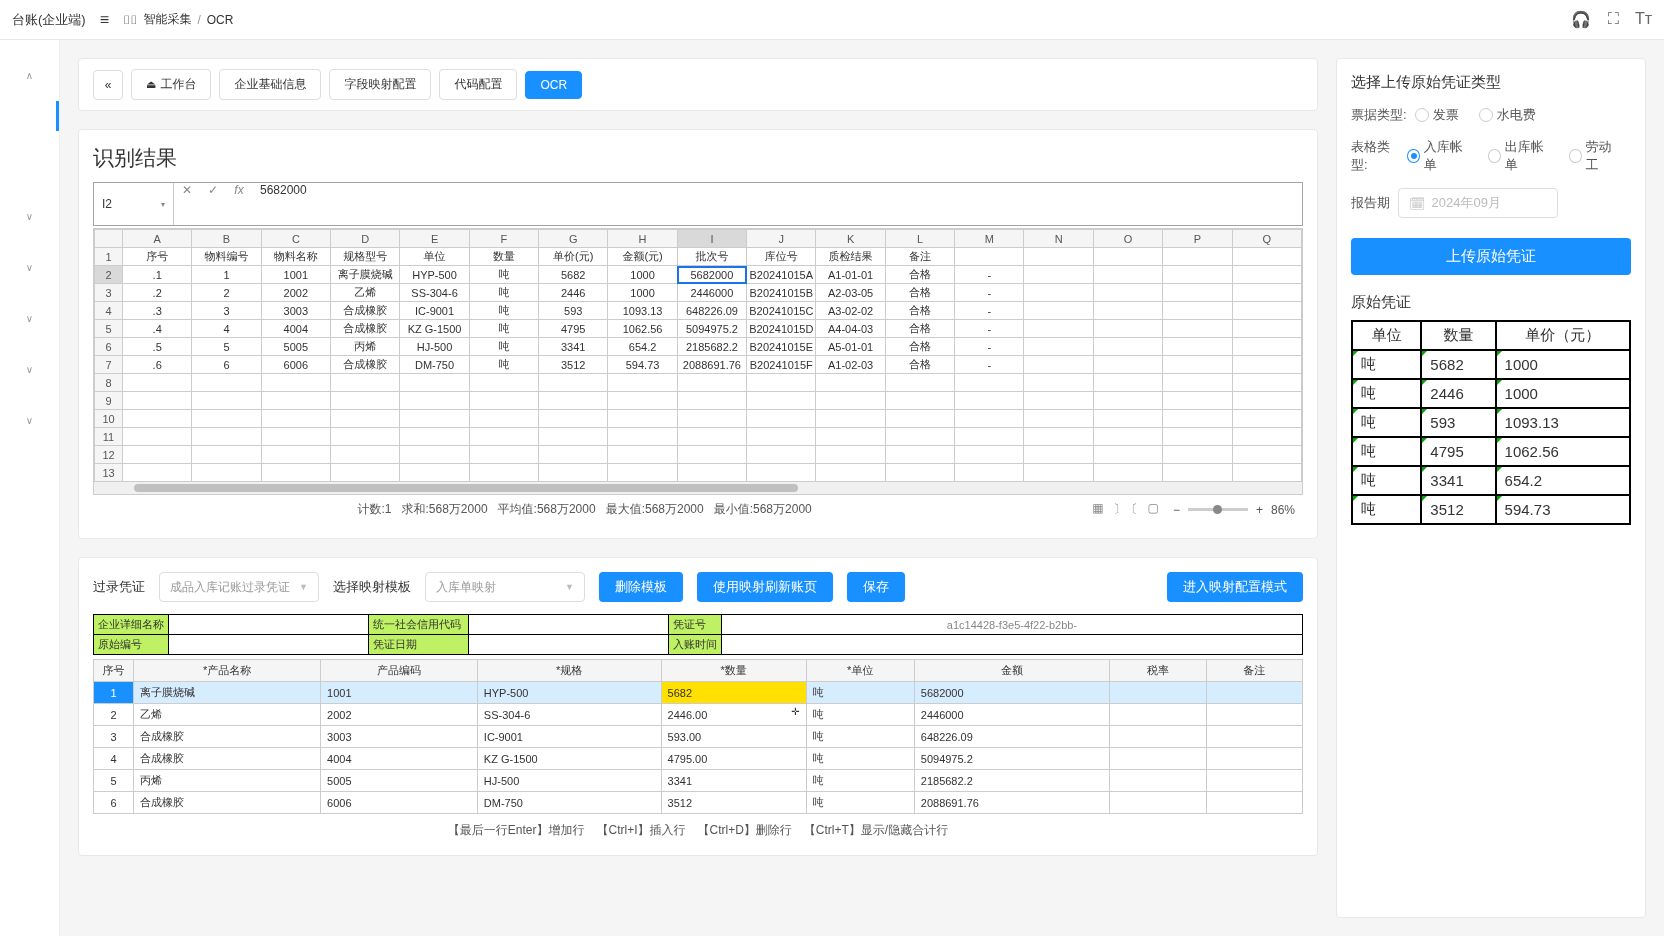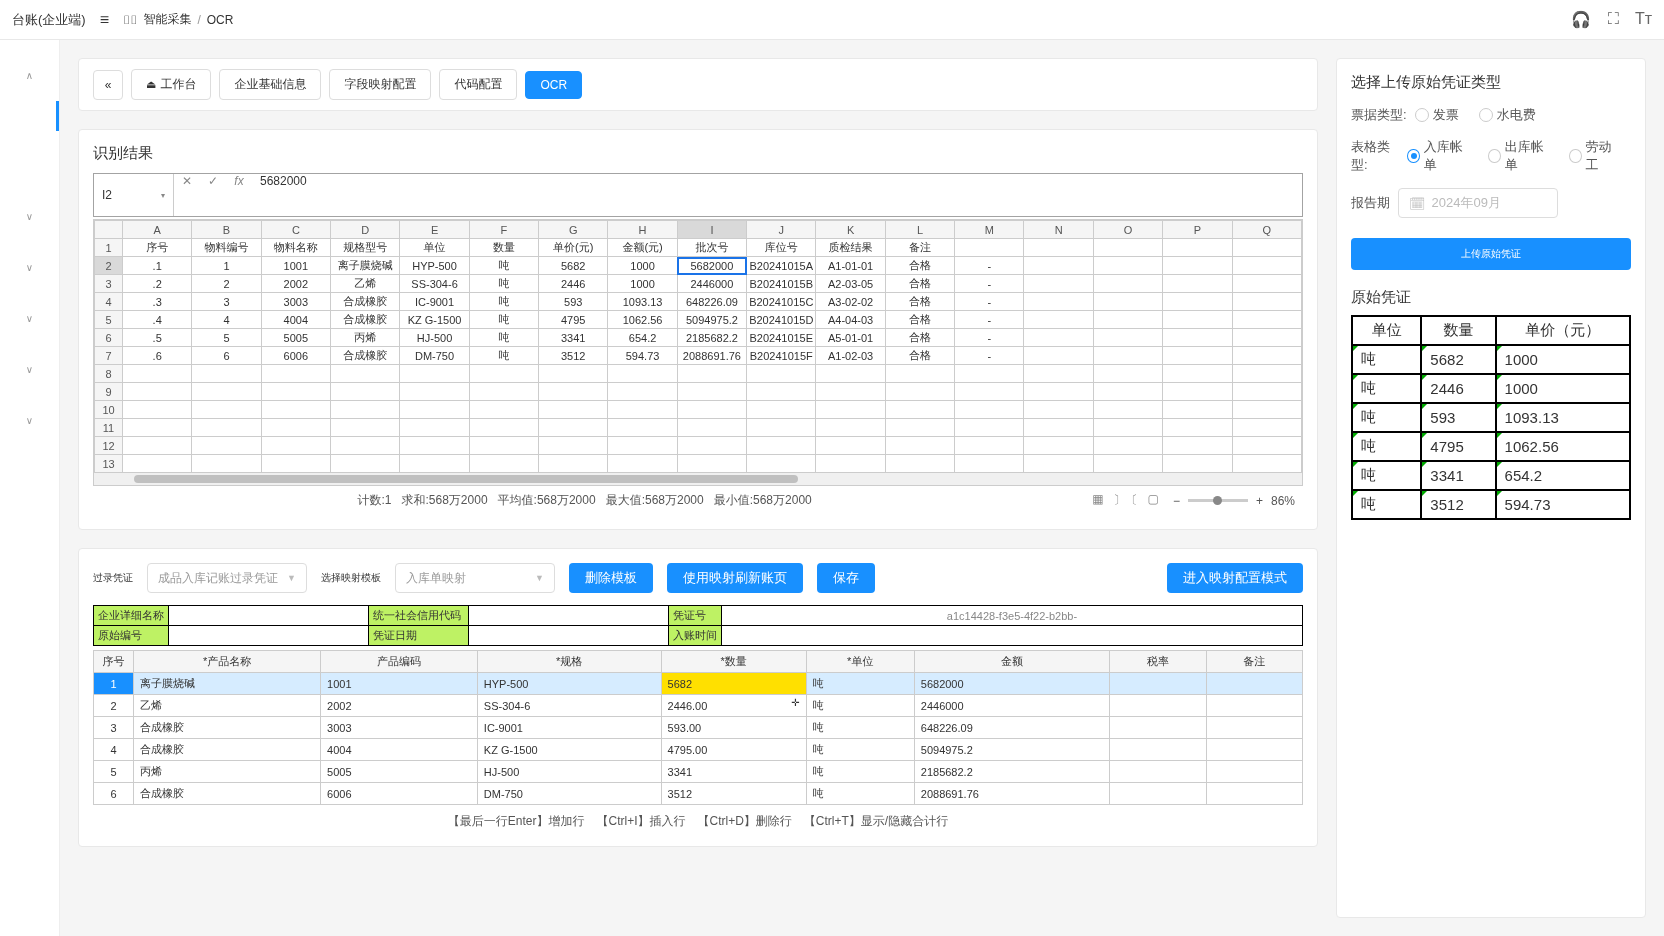--- a/index.html
+++ b/index.html
@@ -21,21 +21,21 @@
 .content { flex: 1; display: flex; gap: 18px; padding: 18px; background: #f5f5f5; overflow: auto; }
 .left-area { flex: 1; display: flex; flex-direction: column; gap: 18px; }
 .card { background: #fff; border: 1px solid #e8e8e8; border-radius: 4px; padding: 14px; }
 
 .tabs-row { display: flex; align-items: center; gap: 8px; margin-bottom: 0; }
 .collapse-btn { width: 30px; height: 30px; border: 1px solid #ddd; border-radius: 4px; display: flex; align-items: center; justify-content: center; font-size: 12px; cursor: pointer; }
 .tab { padding: 6px 14px; border: 1px solid #ddd; border-radius: 4px; cursor: pointer; background: #fff; }
 .tab .home-icon { margin-right: 4px; font-size: 11px; }
 .tab.active { background: #1890ff; color: #fff; border-color: #1890ff; }
 
-.section-title { font-size: 15px; font-weight: 500; margin-bottom: 10px; }
+.section-title { font-size: 21px; font-weight: 500; margin-bottom: 10px; }
 
 .formula-row { display: flex; border: 1px solid #a3a3a3; height: 44px; margin-bottom: 2px; }
 .formula-row .cell-ref { width: 80px; padding: 0 8px; border-right: 1px solid #ccc; height: 100%; display: flex; align-items: center; justify-content: space-between; }
 .formula-row .dd { font-size: 8px; color: #888; }
 .formula-row .icon-btn { width: 26px; text-align: center; color: #888; cursor: pointer; }
 .formula-row .fx { font-style: italic; font-family: Liberation Sans, sans-serif; }
 .formula-row .val { padding: 0 8px; }
 
 .sheet-wrap { border: 1px solid #ccc; position: relative; }
 .sheet { border-collapse: collapse; width: 100%; table-layout: fixed; }
@@ -49,21 +49,21 @@
 .hscroll .thumb { position: absolute; left: 40px; width: 55%; height: 8px; top: 2px; background: #c0c0c0; border-radius: 4px; }
 
 .status-line { display: flex; align-items: center; padding: 6px 8px; gap: 14px; font-size: 12px; color: #555; }
 .status-line .stats { margin-left: auto; margin-right: auto; display:flex; gap:10px; }
 .status-line .view-icons { display: flex; gap: 10px; color: #888; margin-left: 10px; }
 .status-line .zoom { display: flex; align-items: center; gap: 8px; }
 .status-line .slider { width: 60px; height: 3px; background: #ccc; position: relative; }
 .status-line .slider::after { content: ''; position: absolute; left: 25px; top: -3px; width: 9px; height: 9px; background: #888; border-radius: 50%; }
 
 .toolbar-row { display: flex; align-items: center; gap: 14px; flex-wrap: wrap; margin-bottom: 12px; }
-.lbl { font-size: 10px; }
+.lbl { font-size: 13px; }
 .select { display: inline-flex; align-items: center; justify-content: space-between; border: 1px solid #ddd; border-radius: 4px; padding: 4px 10px; min-width: 160px; height: 30px; cursor: pointer; color: #999; }
 .select .caret { font-size: 9px; color: #bbb; }
 .btn { padding: 6px 16px; border-radius: 4px; border: none; cursor: pointer; font-size: 13px; }
 .btn-primary { background: #1890ff; color: #fff; }
 .btn-primary-ghost { background: #1890ff; color: #fff; margin-left: auto; }
 
 .meta-table { border-collapse: collapse; width: 100%; margin-bottom: 4px; }
 .meta-table td { border: 1px solid #000; height: 20px; font-size: 11px; padding: 2px 4px; }
 .meta-table .lbl-cell { background: #bef264; white-space: nowrap; }
 
@@ -80,21 +80,21 @@
 .hint-line { text-align: center; padding: 8px 0 2px; color: #555; font-size: 12px; }
 
 .right-panel { width: 310px; flex-shrink: 0; }
 .right-panel .section-title { font-size: 15px; }
 .form-row { display: flex; align-items: center; gap: 8px; margin: 14px 0; font-size: 13px; color: #555; }
 .radio { display: inline-flex; align-items: center; gap: 4px; margin-right: 12px; cursor: pointer; }
 .radio .dot { width: 14px; height: 14px; border: 1px solid #ccc; border-radius: 50%; display: inline-block; position: relative; }
 .radio.checked .dot { border-color: #1890ff; }
 .radio.checked .dot::after { content: ''; position: absolute; width: 6px; height: 6px; background: #1890ff; border-radius: 50%; top: 3px; left: 3px; }
 .date-input { border: 1px solid #ddd; border-radius: 4px; padding: 5px 10px; color: #bbb; display: flex; align-items: center; gap: 6px; min-width: 160px; }
-.big-btn { width: 100%; background: #1890ff; color: #fff; border: none; border-radius: 4px; padding: 9px 0; font-size: 10px; cursor: pointer; margin-top: 6px; }
+.big-btn { width: 100%; background: #1890ff; color: #fff; border: none; border-radius: 4px; padding: 9px 0; font-size: 15px; cursor: pointer; margin-top: 6px; }
 
 .preview-title { font-size: 15px; font-weight: 500; margin: 18px 0 8px; }
 .preview-table { border-collapse: collapse; width: 100%; }
 .preview-table th, .preview-table td { border: 2px solid #000; padding: 4px 8px; font-size: 15px; text-align: left; }
 .preview-table th { text-align: center; font-weight: 500; }
 .preview-table td { position: relative; }
 .preview-table td::before { content: ''; position: absolute; left: 0; top: 0; border-top: 5px solid #0a0; border-right: 5px solid transparent; }
 </style>
 </head>
 <body>

